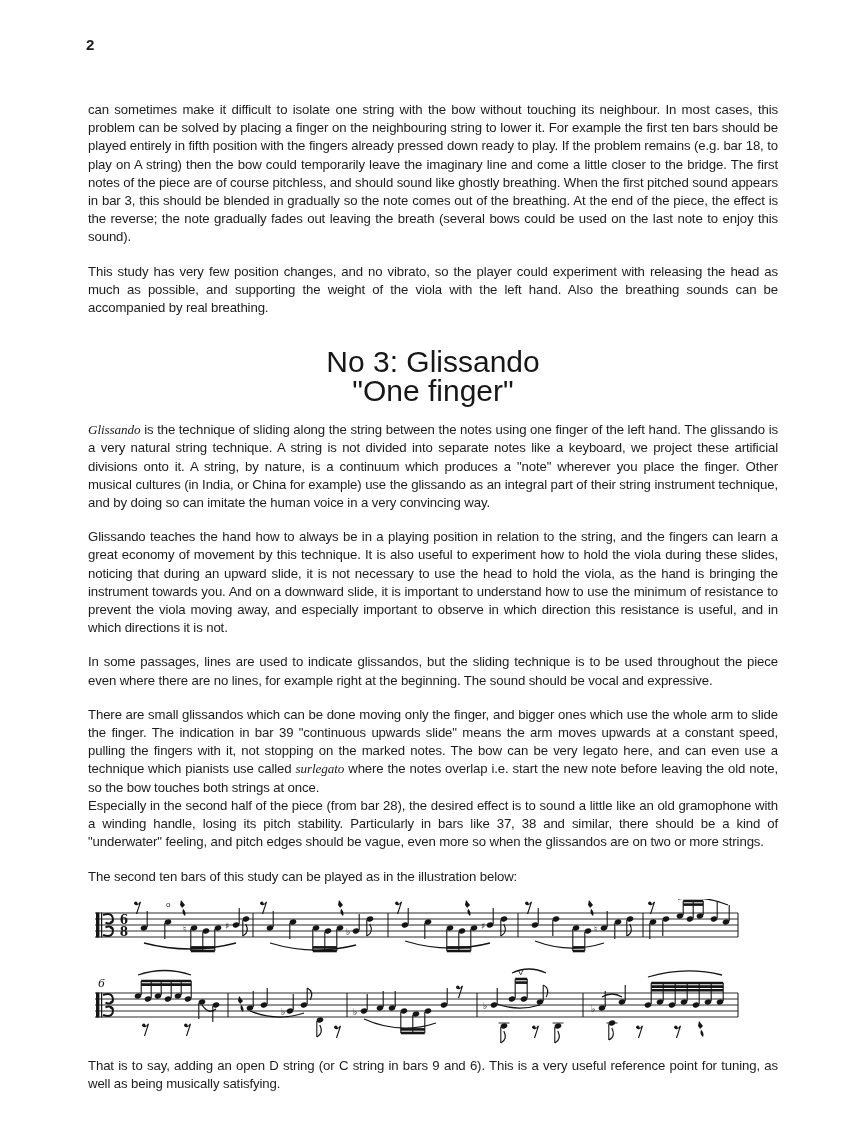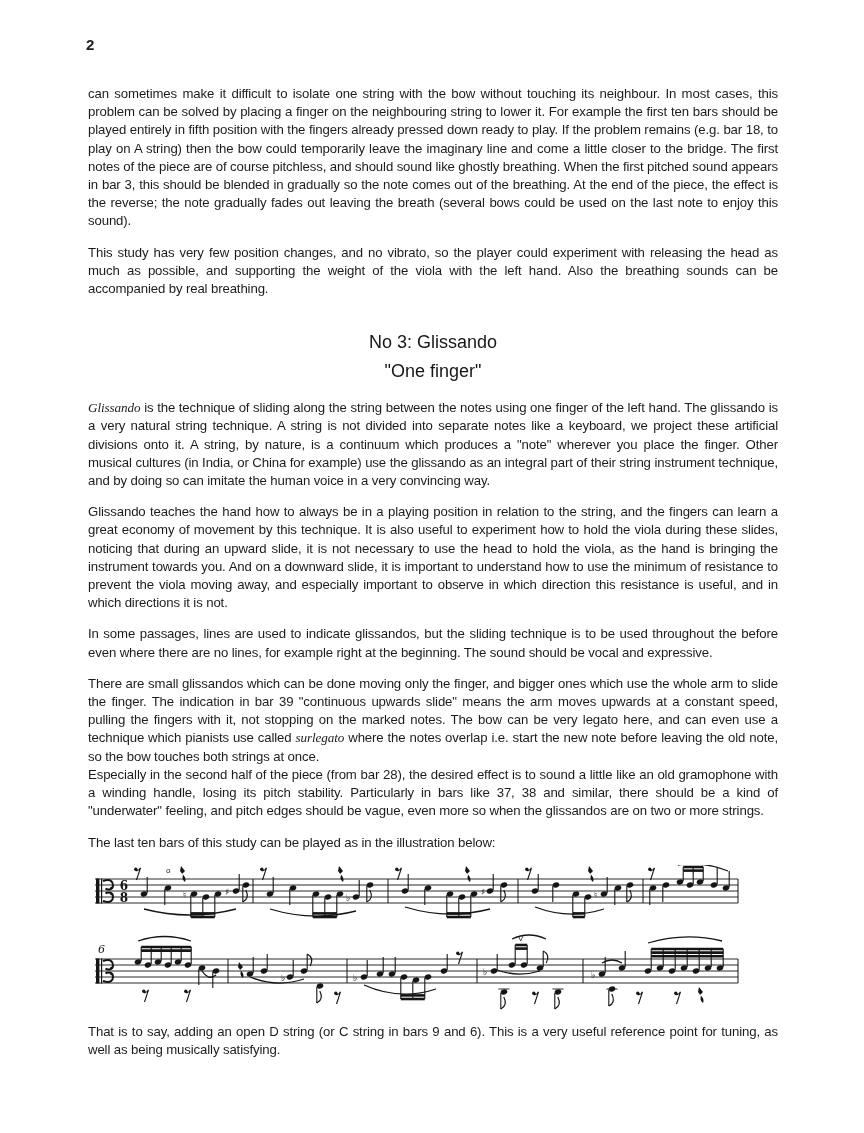--- a/index.html
+++ b/index.html
@@ -13,32 +13,32 @@
     margin:0 auto;
   }
   .page-number{
     position:absolute;left:86px;top:36px;
     font-size:15px;font-weight:bold;color:#1c1c1c;
   }
   .content{
     position:absolute;left:88px;top:85px;width:690px;
   }
   .content p{
-    margin:0 0 13px 0;
+    margin:16px 0 13px 0;
     font-size:13.2px;
     line-height:18.2px;
     letter-spacing:-0.12px;
     text-align:justify;
     white-space:pre-line;
   }
   .content p em{font-style:italic;font-family:Liberation Serif, serif;}
   .heading{
     margin:30px 0 13px 0;
     text-align:center;
-    font-size:18px;
+    font-size:30px;
     line-height:29px;
     color:#171717;
   }
   .music-wrap{margin:2px 0 10px 0;}
   svg.music{display:block;}
   .closing p{margin-top:8px;}
 </style>
 </head>
 <body>
 
@@ -52,24 +52,24 @@
       </div>
 
     <div class="heading">
       <div>No 3: Glissando</div>
       <div>"One finger"</div>
     </div>
 
     <div id="body-paras">
         <p><em>Glissando</em><span> is the technique of sliding along the string between the notes using one finger of the left hand. The glissando is a very natural string technique. A string is not divided into separate notes like a keyboard, we project these artificial divisions onto it. A string, by nature, is a continuum which produces a "note" wherever you place the finger. Other musical cultures (in India, or China for example) use the glissando as an integral part of their string instrument technique, and by doing so can imitate the human voice in a very convincing way.</span></p>
         <p><span>Glissando teaches the hand how to always be in a playing position in relation to the string, and the fingers can learn a great economy of movement by this technique. It is also useful to experiment how to hold the viola during these slides, noticing that during an upward slide, it is not necessary to use the head to hold the viola, as the hand is bringing the instrument towards you. And on a downward slide, it is important to understand how to use the minimum of resistance to prevent the viola moving away, and especially important to observe in which direction this resistance is useful, and in which directions it is not.</span></p>
-        <p><span>In some passages, lines are used to indicate glissandos, but the sliding technique is to be used throughout the before even where there are no lines, for example right at the beginning. The sound should be vocal and expressive.</span></p>
+        <p><span>In some passages, lines are used to indicate glissandos, but the sliding technique is to be used throughout the piece even where there are no lines, for example right at the beginning. The sound should be vocal and expressive.</span></p>
         <p><span>There are small glissandos which can be done moving only the finger, and bigger ones which use the whole arm to slide the finger. The indication in bar 39 "continuous upwards slide" means the arm moves upwards at a constant speed, pulling the fingers with it, not stopping on the marked notes. The bow can be very legato here, and can even use a technique which pianists use called </span><em>surlegato</em><span> where the notes overlap i.e. start the new note before leaving the old note, so the bow touches both strings at once.
 Especially in the second half of the piece (from bar 28), the desired effect is to sound a little like an old gramophone with a winding handle, losing its pitch stability. Particularly in bars like 37, 38 and similar, there should be a kind of "underwater" feeling, and pitch edges should be vague, even more so when the glissandos are on two or more strings.</span></p>
-        <p><span>The last ten bars of this study can be played as in the illustration below:</span></p>
+        <p><span>The second ten bars of this study can be played as in the illustration below:</span></p>
       </div>
 
     <div class="music-wrap">
       <svg id="music-svg" class="music" width="700" height="148" viewBox="0 0 700 148">
           <g>
             <line x1="7" y1="14" x2="650" y2="14" stroke="#151515" stroke-width="0.9"></line>
             <line x1="7" y1="20" x2="650" y2="20" stroke="#151515" stroke-width="0.9"></line>
             <line x1="7" y1="26" x2="650" y2="26" stroke="#151515" stroke-width="0.9"></line>
             <line x1="7" y1="32" x2="650" y2="32" stroke="#151515" stroke-width="0.9"></line>
             <line x1="7" y1="38" x2="650" y2="38" stroke="#151515" stroke-width="0.9"></line>

